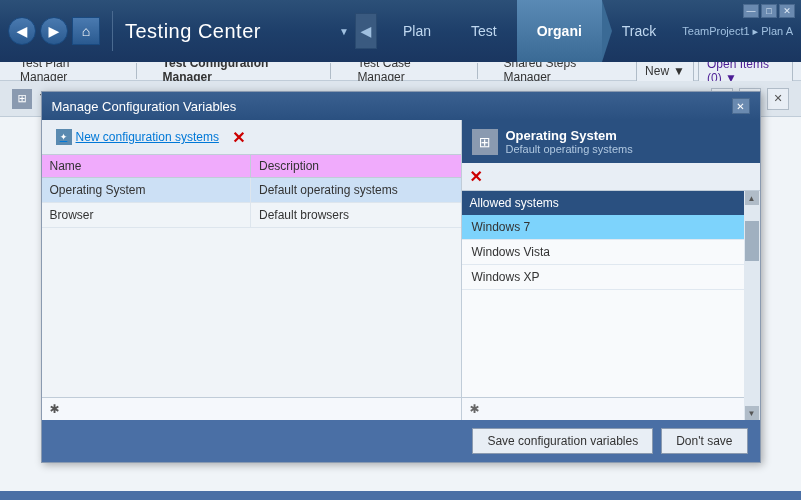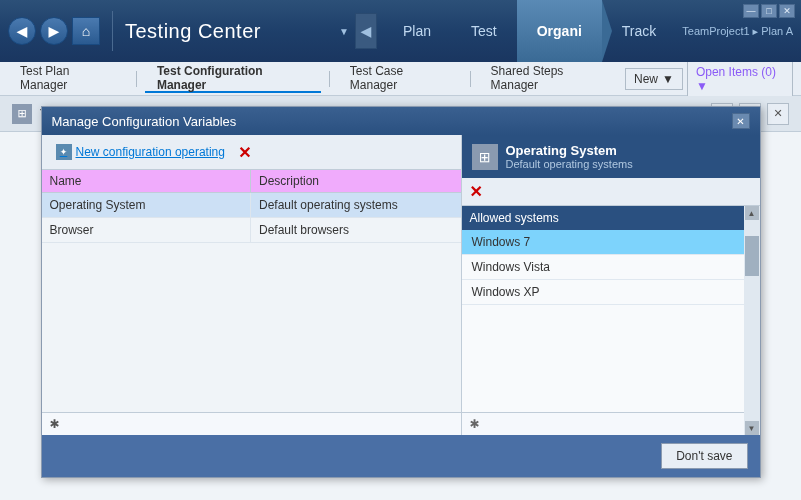--- a/index.html
+++ b/index.html
@@ -117,27 +117,27 @@
       margin-left: auto;
       color: #a0c0e0;
       font-size: 11px;
       display: flex;
       align-items: center;
       gap: 4px;
     }
 
     
     .menu-bar {
-      height: 34px;
+      height: 19px;
       background: #e8eef5;
       border-bottom: 1px solid #c0ccd8;
       display: flex;
       align-items: center;
       padding: 0 8px;
-      gap: 4px;
+      gap: 10px;
     }
     .menu-item {
       padding: 4px 12px;
       color: #333;
       font-size: 12px;
       cursor: pointer;
       border-bottom: 2px solid transparent;
       height: 28px;
       display: flex;
       align-items: center;
@@ -166,21 +166,21 @@
       font-size: 12px;
       cursor: pointer;
       display: flex;
       align-items: center;
       gap: 4px;
     }
     .open-items-btn {
       padding: 3px 8px;
       background: #e8eef5;
       border: 1px solid #b0bcc8;
-      color: #8b5cf6;
+      color: #4c1d95;
       font-size: 12px;
       cursor: pointer;
     }
 
     
     .content-area {
       background: #f0f4f8;
       height: calc(500px - 62px - 28px);
       position: relative;
     }
@@ -590,21 +590,21 @@
         <span>Manage Configuration Variables</span>
         <div class="dialog-close-btn">✕</div>
       </div>
 
       <div class="dialog-body">
 
         <div class="left-panel">
           <div class="toolbar-row">
             <button class="toolbar-btn">
               <div class="toolbar-icon">✦</div>
-              <span>New configuration operating</span>
+              <span>New configuration systems</span>
             </button>
             <div class="delete-btn">✕</div>
           </div>
           <div class="table-header">
             <div class="th">Name</div>
             <div class="th">Description</div>
           </div>
           <div class="table-body">
             <div class="table-row selected">
               <div class="td">Operating System</div>
@@ -648,17 +648,18 @@
             <div class="scrollbar-track">
               <div style="width:14px;height:14px;background:#b0bcc8;display:flex;align-items:center;justify-content:center;font-size:8px;color:#555;cursor:pointer;">▲</div>
               <div class="scrollbar-thumb"></div>
               <div style="width:14px;height:14px;background:#b0bcc8;display:flex;align-items:center;justify-content:center;font-size:8px;color:#555;cursor:pointer;margin-top:auto;">▼</div>
             </div>
           </div>
         </div>
       </div>
 
       <div class="dialog-footer">
+        <button class="footer-btn">Save configuration variables</button>
         <button class="footer-btn">Don't save</button>
       </div>
     </div>
   </div>
 </div>
 
 </body></html>

